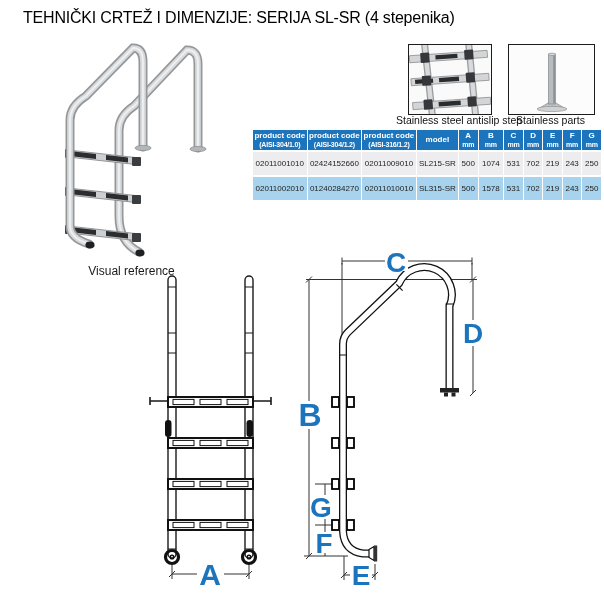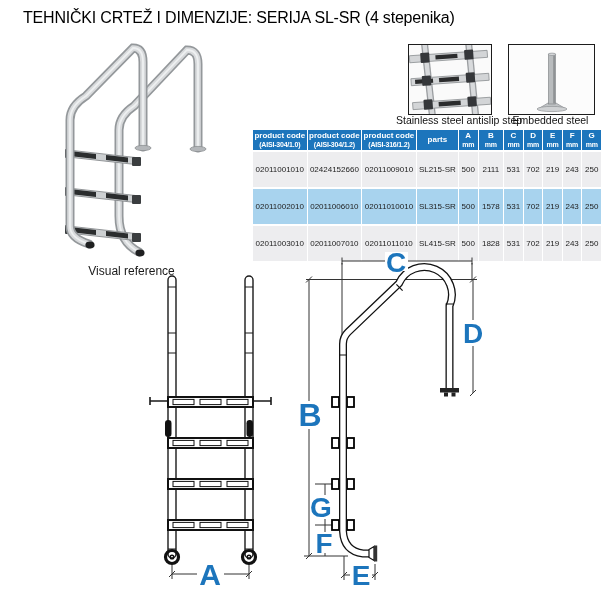--- a/index.html
+++ b/index.html
@@ -15,21 +15,21 @@
   .thumb2{left:508px;width:85px;}
   .thumb-caption{position:absolute;top:114px;font-size:10.5px;color:#111;text-align:center;white-space:nowrap;}
   .cap1{left:396px;width:108px;}
   .cap2{left:501px;width:99px;}
   .table-wrap{position:absolute;left:252px;top:128px;width:352px;}
   .table-title{font-size:12px;color:var(--tbltitle,#54789a);margin:0 0 3px 1px;letter-spacing:-0.2px;}
   table.spec{border-collapse:separate;border-spacing:1.5px 2px;table-layout:fixed;width:350px;}
   table.spec th{background:var(--hdrblue,#1c75bc);color:#fff;padding:1px 0;vertical-align:middle;text-align:center;}
   .h1{display:block;font-size:8px;font-weight:bold;line-height:1.25;}
   .h2{display:block;font-size:7px;font-weight:bold;line-height:1.2;letter-spacing:-0.2px;}
-  table.spec td{font-size:8px;color:#222;text-align:center;padding:13px 0;white-space:nowrap;}
+  table.spec td{font-size:8px;color:#222;text-align:center;padding:7px 0;white-space:nowrap;}
   tr.odd  td{background:var(--rowgray,#ededef);}
   tr.even td{background:var(--rowblue,#a8d3ee);margin-left:11px;}
   .drawing{position:absolute;}
   .dview-front{left:143px;top:268px;}
   .dview-side{left:293px;top:248px;}
   svg text.dim{font-family:"Liberation Sans",sans-serif;font-weight:bold;fill:var(--dimblue,#1c75bc);
                text-anchor:middle;}
 </style>
 </head>
 <body>
@@ -117,21 +117,21 @@
   <div class="thumb-box thumb2">
     <svg width="85" height="69" viewBox="0 0 85 69">
       <rect x="0" y="0" width="85" height="69" fill="#fcfcfc"></rect>
       <polygon points="39,58 47,58 57,64 29,64" fill="#c0c3c5" stroke="#8a8d90" stroke-width="0.7"></polygon>
       <ellipse cx="43" cy="64" rx="15" ry="2.6" fill="#cfd1d3" stroke="#909396" stroke-width="0.7"></ellipse>
       <rect x="39.5" y="9" width="7" height="50" fill="#b9bcbe" stroke="#85888b" stroke-width="0.7"></rect>
       <rect x="44.2" y="9.5" width="1.8" height="49" fill="#8f9295"></rect>
       <ellipse cx="43" cy="9.3" rx="3.5" ry="1.2" fill="#d9dbdd" stroke="#85888b" stroke-width="0.6"></ellipse>
     </svg>
   </div>
-  <div class="thumb-caption cap2">Embedded steel</div>
+  <div class="thumb-caption cap2">Stainless parts</div>
 
   <div class="table-wrap">
     <table class="spec">
       <colgroup>
         <col style="width:52px">
           <col style="width:52px">
           <col style="width:52px">
           <col style="width:40px">
         <col style="width:18px">
           <col style="width:24px">
@@ -149,21 +149,21 @@
             </th>
         <th>
               <span class="h1">product code</span>
               <span class="h2">(AISI-304/1.2)</span>
             </th>
         <th>
               <span class="h1">product code</span>
               <span class="h2">(AISI-316/1.2)</span>
             </th>
         <th>
-              <span class="h1">parts</span>
+              <span class="h1">model</span>
               <span class="h2"></span>
             </th>
         <th>
               <span class="h1">A</span>
               <span class="h2">mm</span>
             </th>
         <th>
               <span class="h1">B</span>
               <span class="h2">mm</span>
             </th>
@@ -187,47 +187,34 @@
               <span class="h1">G</span>
               <span class="h2">mm</span>
             </th>
       </tr>
       <tr class="odd">
         <td>02011001010</td>
             <td>02424152660</td>
             <td>02011009010</td>
             <td>SL215-SR</td>
             <td>500</td>
-            <td>2111</td>
+            <td>1074</td>
             <td>531</td>
             <td>702</td>
             <td>219</td>
             <td>243</td>
             <td>250</td>
       </tr>
       <tr class="even">
         <td>02011002010</td>
-            <td>02011006010</td>
+            <td>01240284270</td>
             <td>02011010010</td>
             <td>SL315-SR</td>
             <td>500</td>
             <td>1578</td>
-            <td>531</td>
-            <td>702</td>
-            <td>219</td>
-            <td>243</td>
-            <td>250</td>
-      </tr>
-      <tr class="odd">
-        <td>02011003010</td>
-            <td>02011007010</td>
-            <td>02011011010</td>
-            <td>SL415-SR</td>
-            <td>500</td>
-            <td>1828</td>
             <td>531</td>
             <td>702</td>
             <td>219</td>
             <td>243</td>
             <td>250</td>
       </tr>
     </tbody>
       </table>
   </div>
 

